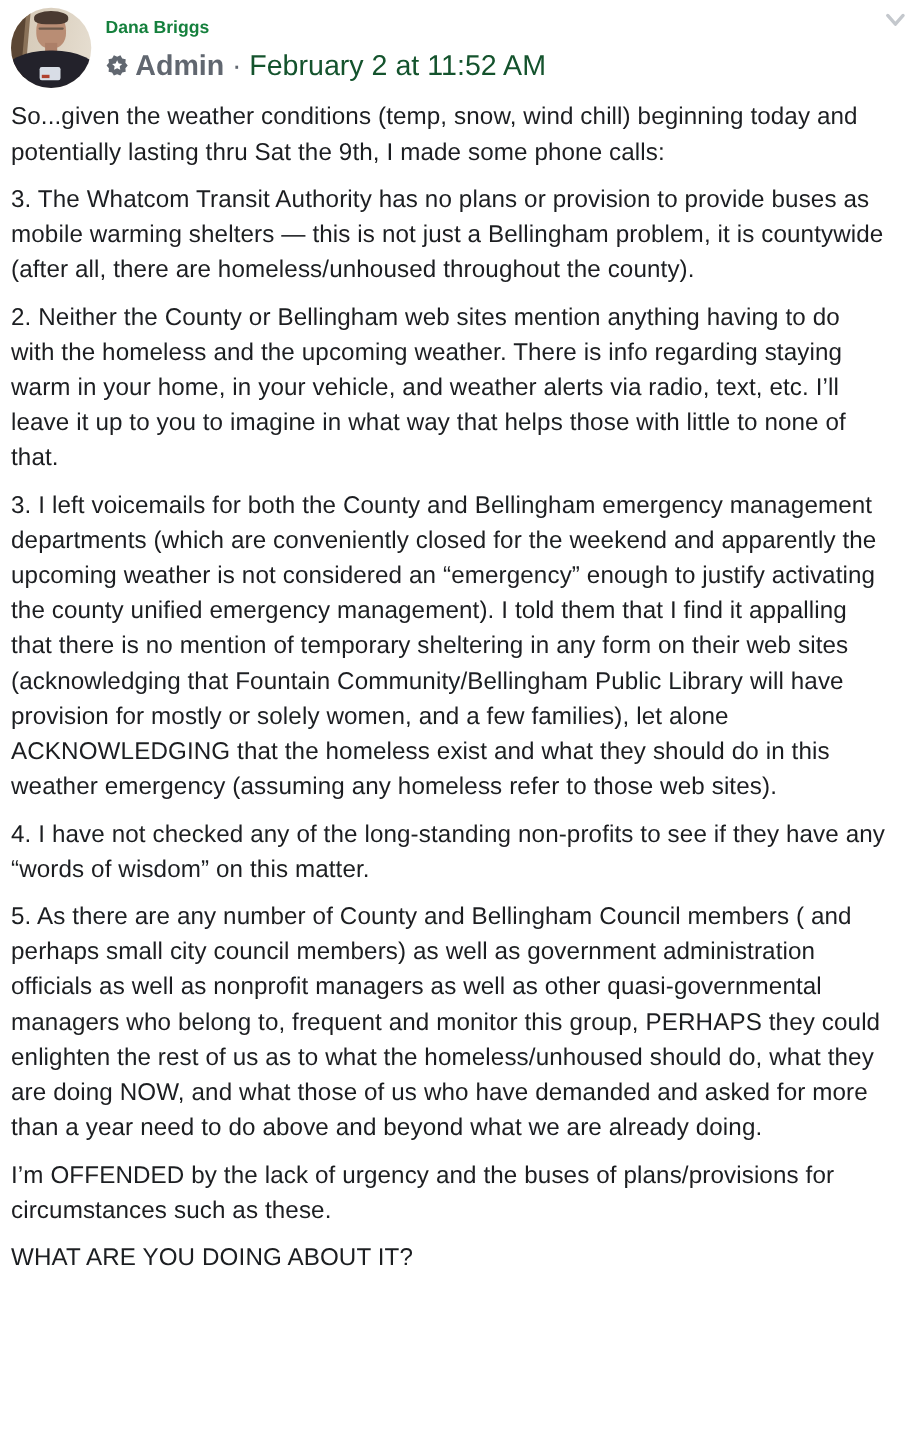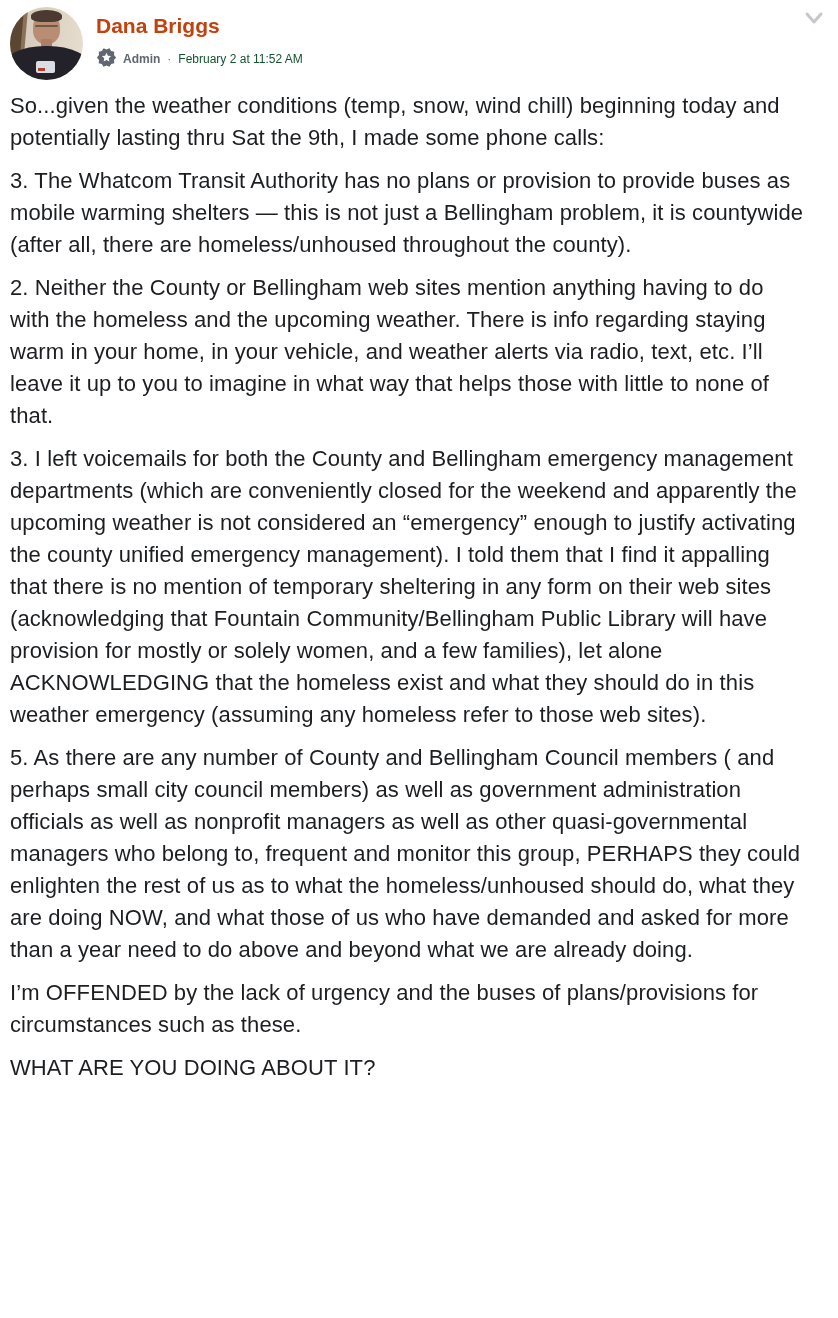--- a/index.html
+++ b/index.html
@@ -60,32 +60,33 @@
   .avatar .patch {
     position: absolute; bottom: 10%; left: 36%; width: 26%; height: 16%;
     background: #d8dde6; border-radius: 2px;
   }
   .avatar .patch-red {
     position: absolute; bottom: 13%; left: 38%; width: 10%; height: 4%;
     background: #b0412f;
   }
   .header-text { margin-left: 13px; padding-top: 4px; }
   .author-name {
-    font-size: 21px;
+    font-size: 16px;
     font-weight: bold;
-    color: #c2410c;
+    color: #15803d;
     line-height: 30px;
     text-decoration: none;
     display: inline-block;
     cursor: pointer;
   }
   .meta-row {
     display: flex;
+    align-items: center;
     margin-top: 6px;
-    font-size: 12px;
+    font-size: 26px;
     color: #616770;
     line-height: 24px;
   }
   .badge-icon { width: 21px; height: 21px; margin-right: 6px; }
   .badge-label { font-weight: bold; color: #616770; }
   .meta-sep { margin: 0 7px; color: #616770; }
   .timestamp { color: #14532d; cursor: pointer; }
 
   .menu-chevron {
     position: absolute;
@@ -145,18 +146,19 @@
       </svg>
     </button>
 
   </div>
 
   <div class="post-body">
     <p>So...given the weather conditions (temp, snow, wind chill) beginning today and potentially lasting thru Sat the 9th, I made some phone calls:</p>
     <p>3. The Whatcom Transit Authority has no plans or provision to provide buses as mobile warming shelters — this is not just a Bellingham problem, it is countywide (after all, there are homeless/unhoused throughout the county).</p>
     <p>2. Neither the County or Bellingham web sites mention anything having to do with the homeless and the upcoming weather. There is info regarding staying warm in your home, in your vehicle, and weather alerts via radio, text, etc. I’ll leave it up to you to imagine in what way that helps those with little to none of that.</p>
     <p>3. I left voicemails for both the County and Bellingham emergency management departments (which are conveniently closed for the weekend and apparently the upcoming weather is not considered an “emergency” enough to justify activating the county unified emergency management). I told them that I find it appalling that there is no mention of temporary sheltering in any form on their web sites (acknowledging that Fountain Community/Bellingham Public Library will have provision for mostly or solely women, and a few families), let alone ACKNOWLEDGING that the homeless exist and what they should do in this weather emergency (assuming any homeless refer to those web sites).</p>
+    <p>4. I have not checked any of the long-standing non-profits to see if they have any “words of wisdom” on this matter.</p>
     <p>5. As there are any number of County and Bellingham Council members ( and perhaps small city council members) as well as government administration officials as well as nonprofit managers as well as other quasi-governmental managers who belong to, frequent and monitor this group, PERHAPS they could enlighten the rest of us as to what the homeless/unhoused should do, what they are doing NOW, and what those of us who have demanded and asked for more than a year need to do above and beyond what we are already doing.</p>
     <p>I’m OFFENDED by the lack of urgency and the buses of plans/provisions for circumstances such as these.</p>
     <p>WHAT ARE YOU DOING ABOUT IT?</p>
   </div>
 
 </div>
 
 </body></html>

